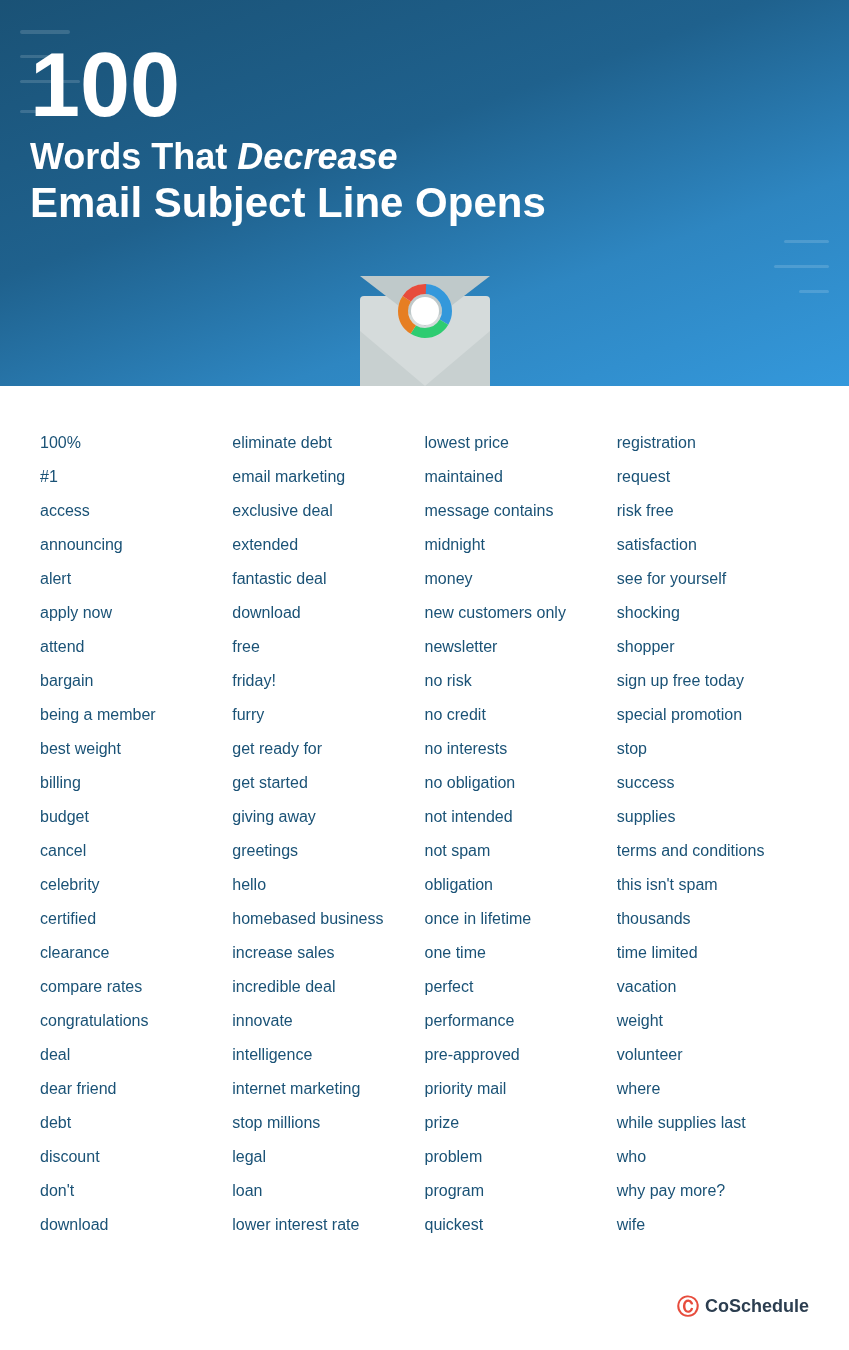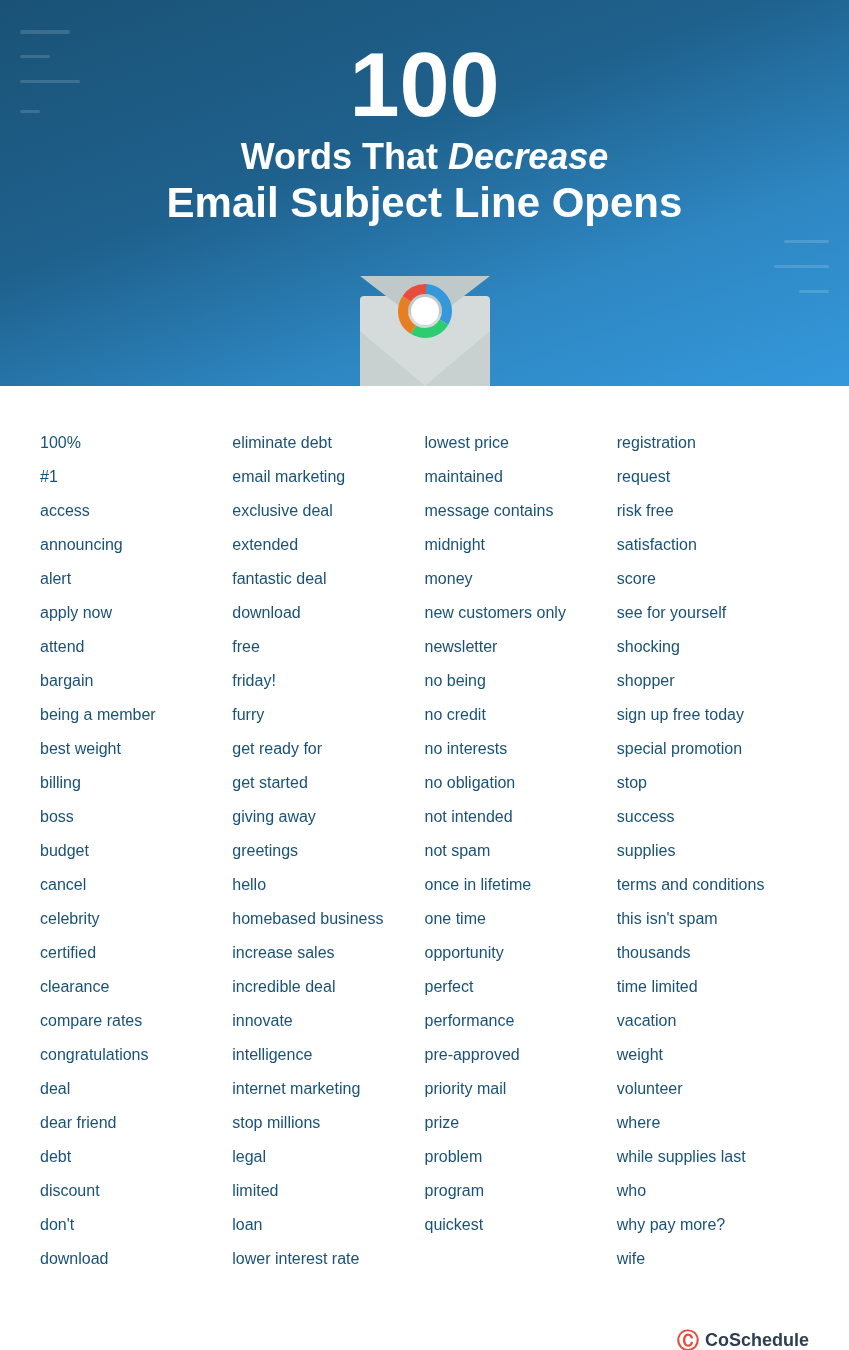--- a/index.html
+++ b/index.html
@@ -6,21 +6,20 @@
     body {
       font-family: 'Arial', sans-serif;
       background: #fff;
       width: 849px;
       min-height: 1350px;
     }
 
     .header {
       background: linear-gradient(160deg, #1a5276 0%, #1f618d 40%, #2e86c1 70%, #3498db 100%);
       padding: 40px 30px 0px 30px;
-      text-align: center;
       position: relative;
       overflow: visible;
       min-height: 380px;
     }
 
     .header-decorations {
       position: absolute;
       top: 0; left: 0; right: 0;
       height: 100%;
       pointer-events: none;
@@ -231,21 +230,20 @@
         <div class="word-item">#1</div>
         <div class="word-item">access</div>
         <div class="word-item">announcing</div>
         <div class="word-item">alert</div>
         <div class="word-item">apply now</div>
         <div class="word-item">attend</div>
         <div class="word-item">bargain</div>
         <div class="word-item">being a member</div>
         <div class="word-item">best weight</div>
         <div class="word-item">billing</div>
-        <div class="word-item">boss</div>
         <div class="word-item">budget</div>
         <div class="word-item">cancel</div>
         <div class="word-item">celebrity</div>
         <div class="word-item">certified</div>
         <div class="word-item">clearance</div>
         <div class="word-item">compare rates</div>
         <div class="word-item">congratulations</div>
         <div class="word-item">deal</div>
         <div class="word-item">dear friend</div>
         <div class="word-item">debt</div>
@@ -269,56 +267,54 @@
         <div class="word-item">greetings</div>
         <div class="word-item">hello</div>
         <div class="word-item">homebased business</div>
         <div class="word-item">increase sales</div>
         <div class="word-item">incredible deal</div>
         <div class="word-item">innovate</div>
         <div class="word-item">intelligence</div>
         <div class="word-item">internet marketing</div>
         <div class="word-item">stop millions</div>
         <div class="word-item">legal</div>
-        <div class="word-item">limited</div>
         <div class="word-item">loan</div>
         <div class="word-item">lower interest rate</div>
       </div>
     <div class="word-col" id="col3-container">
         <div class="word-item">lowest price</div>
         <div class="word-item">maintained</div>
         <div class="word-item">message contains</div>
         <div class="word-item">midnight</div>
         <div class="word-item">money</div>
         <div class="word-item">new customers only</div>
         <div class="word-item">newsletter</div>
-        <div class="word-item">no being</div>
+        <div class="word-item">no risk</div>
         <div class="word-item">no credit</div>
         <div class="word-item">no interests</div>
         <div class="word-item">no obligation</div>
         <div class="word-item">not intended</div>
         <div class="word-item">not spam</div>
+        <div class="word-item">obligation</div>
         <div class="word-item">once in lifetime</div>
         <div class="word-item">one time</div>
-        <div class="word-item">opportunity</div>
         <div class="word-item">perfect</div>
         <div class="word-item">performance</div>
         <div class="word-item">pre-approved</div>
         <div class="word-item">priority mail</div>
         <div class="word-item">prize</div>
         <div class="word-item">problem</div>
         <div class="word-item">program</div>
         <div class="word-item">quickest</div>
       </div>
     <div class="word-col" id="col4-container">
         <div class="word-item">registration</div>
         <div class="word-item">request</div>
         <div class="word-item">risk free</div>
         <div class="word-item">satisfaction</div>
-        <div class="word-item">score</div>
         <div class="word-item">see for yourself</div>
         <div class="word-item">shocking</div>
         <div class="word-item">shopper</div>
         <div class="word-item">sign up free today</div>
         <div class="word-item">special promotion</div>
         <div class="word-item">stop</div>
         <div class="word-item">success</div>
         <div class="word-item">supplies</div>
         <div class="word-item">terms and conditions</div>
         <div class="word-item">this isn't spam</div>

